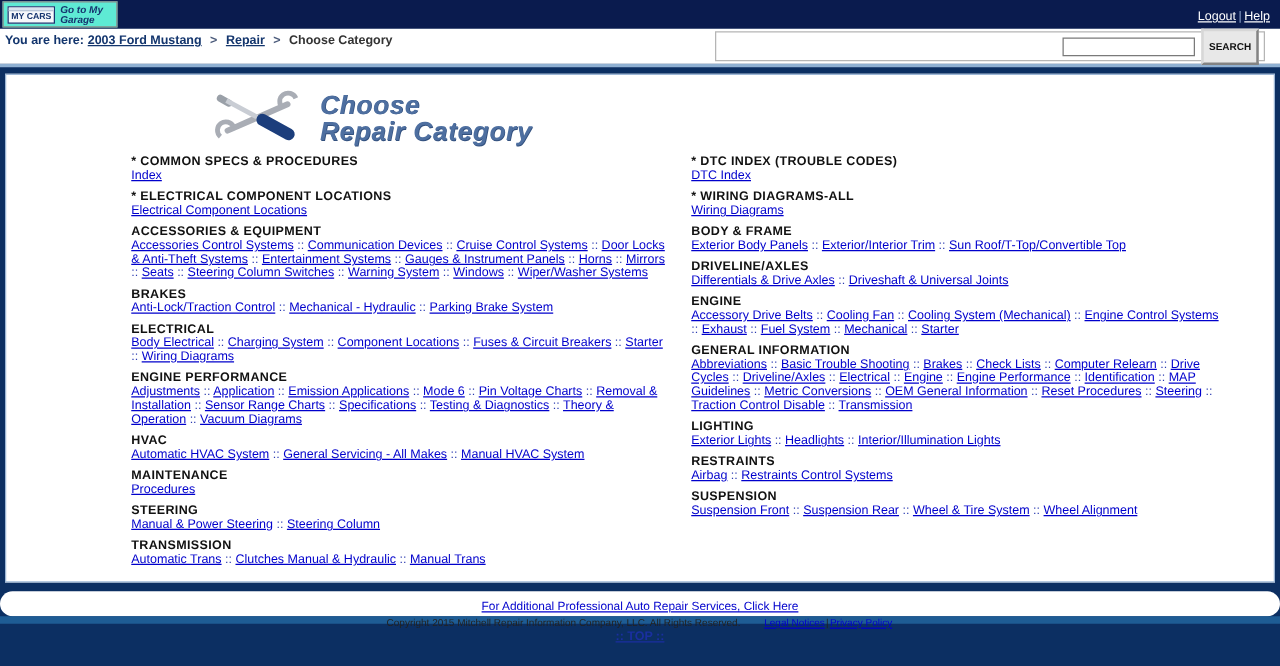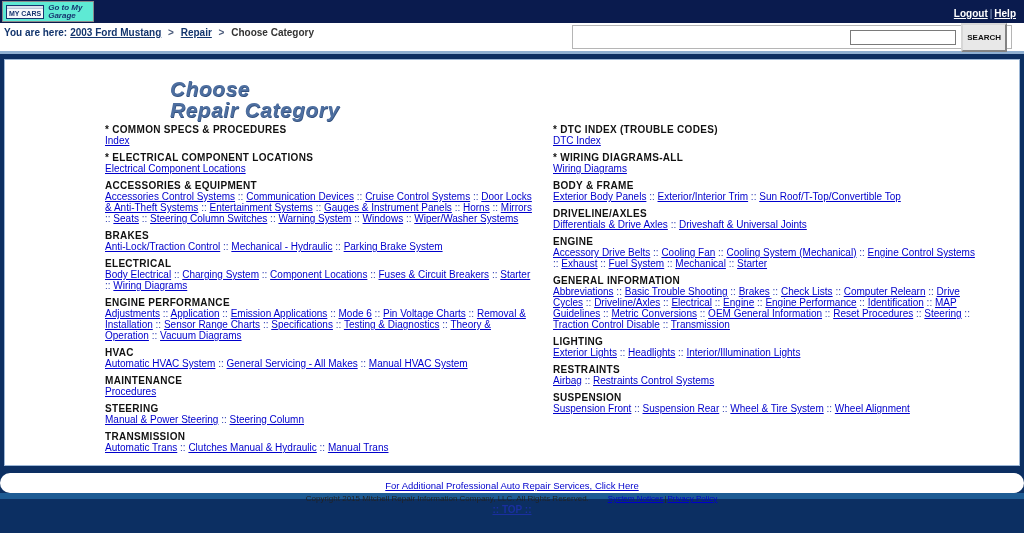--- a/index.html
+++ b/index.html
@@ -10,21 +10,21 @@
   
   .topbar { height:23px; background:#0a1b4e; position:relative; }
   .garage-btn { position:absolute; left:2px; top:1px; height:21px; background:#5eead4;
     border:1px solid #8a8a8a; display:flex; align-items:center; padding:1px 3px; gap:4px; cursor:pointer; }
   .plate { display:inline-block; border:1px solid #16356f; background:#f6f8fb; }
   .plate-top { display:block; height:3px; background:#d9e2ee; border-bottom:1px solid #b9c6d8; }
   .plate-text { display:block; font-size:7px; font-weight:bold; color:#16356f; padding:0 2px; line-height:9px; }
   .garage-label { font-size:8px; font-weight:bold; font-style:italic; color:#16356f;
     line-height:8px; width:42px; }
   .top-right { position:absolute; right:8px; top:3px; text-align:right; }
-  .toplink { color:#fff; font-size:10px; font-weight:bold; text-decoration:underline; }
+  .toplink { color:#fff; font-size:10px; font-weight:normal; text-decoration:underline; }
   .topsep { color:#8fa6cc; font-size:10px; margin:0 2px; }
   .version { font-size:8px; color:#c6d2e8; margin-top:1px; }
 
   
   .logobar { height:24px; background:linear-gradient(#1a3d78,#10295a); position:relative; }
   .logo { position:absolute; left:6px; top:2px; cursor:pointer; width:130px; }
   .brand { font-size:14px; font-weight:bold; font-style:italic; color:#fff; line-height:13px;
     display:inline-block; border-bottom:2px solid #c03030; }
   .tagline { display:block; font-size:6px; color:#b9c7de; font-style:italic; margin-top:1px; white-space:nowrap; }
   .diy-badge { position:absolute; left:95px; top:1px; width:16px; height:16px; border-radius:50%;
@@ -48,21 +48,21 @@
   .searchinput { width:106px; height:15px; border:1px solid #7a7a7a; font-size:10px; padding:0 2px;
     font-family:"Liberation Sans", sans-serif; }
   .searchbtn { height:29px; font-size:8px; font-weight:bold; background:#e8e8e8; color:#111;
     border:2px outset #d7d7d7; padding:0 4px; cursor:pointer; font-family:"Liberation Sans", sans-serif; }
 
   .divider { height:3px; background:#8fb0d2; }
 
   
   .contentwrap { height:419px; background:#0c2f62; padding:5px 4px 7px; }
   .contentbox { height:407px; background:#fff; border:1px solid #9db7d6; overflow:hidden; }
-  .titleblock { display:flex; align-items:flex-start; gap:12px; margin:6px 0 0 165px; height:50px;flex-direction:column; }
+  .titleblock { display:flex; align-items:flex-end; gap:12px; margin:6px 0 0 165px; height:50px; }
   .tools { width:74px; height:46px; }
   .titletext { font-size:21px; font-weight:bold; font-style:italic; color:#4e6fa0; line-height:21px;
     letter-spacing:0.5px; text-shadow:0.5px 0.5px 0 #32507e; }
   .columns { display:flex; margin:8px 0 0 100px; gap:18px; }
   .col { width:430px; }
   .section { margin-bottom:6px; }
   .sec-head { font-size:10px; font-weight:bold; color:#111; line-height:11px; letter-spacing:0.3px; }
   .sec-links { font-size:10px; line-height:11px; }
   .catlink { color:#0000cc; text-decoration:underline; }
   .lsep { color:#2a3ab0; }
@@ -206,21 +206,21 @@
               <div class="sec-links"><a class="catlink">Suspension Front</a><span class="lsep"> :: </span><a class="catlink">Suspension Rear</a><span class="lsep"> :: </span><a class="catlink">Wheel &amp; Tire System</a><span class="lsep"> :: </span><a class="catlink">Wheel Alignment</a></div>
             </div>
           </div>
       </div>
     </div>
   </div>
 
   <div class="footer">
     <a class="promo">For Additional Professional Auto Repair Services, Click Here</a>
     <div class="copyline">
-      <span>Copyright 2015 Mitchell Repair Information Company, LLC.  All Rights Reserved.</span><span class="gap"></span><a>System Notices</a><span>|</span><a>Privacy Policy</a>
+      <span>Copyright 2015 Mitchell Repair Information Company, LLC.  All Rights Reserved.</span><span class="gap"></span><a>Legal Notices</a><span>|</span><a>Privacy Policy</a>
     </div>
     <div class="topline">
       <a>:: TOP ::</a>
     </div>
   </div>
   <div class="bottombar"></div>
 
 </div>
 
 </body></html>

